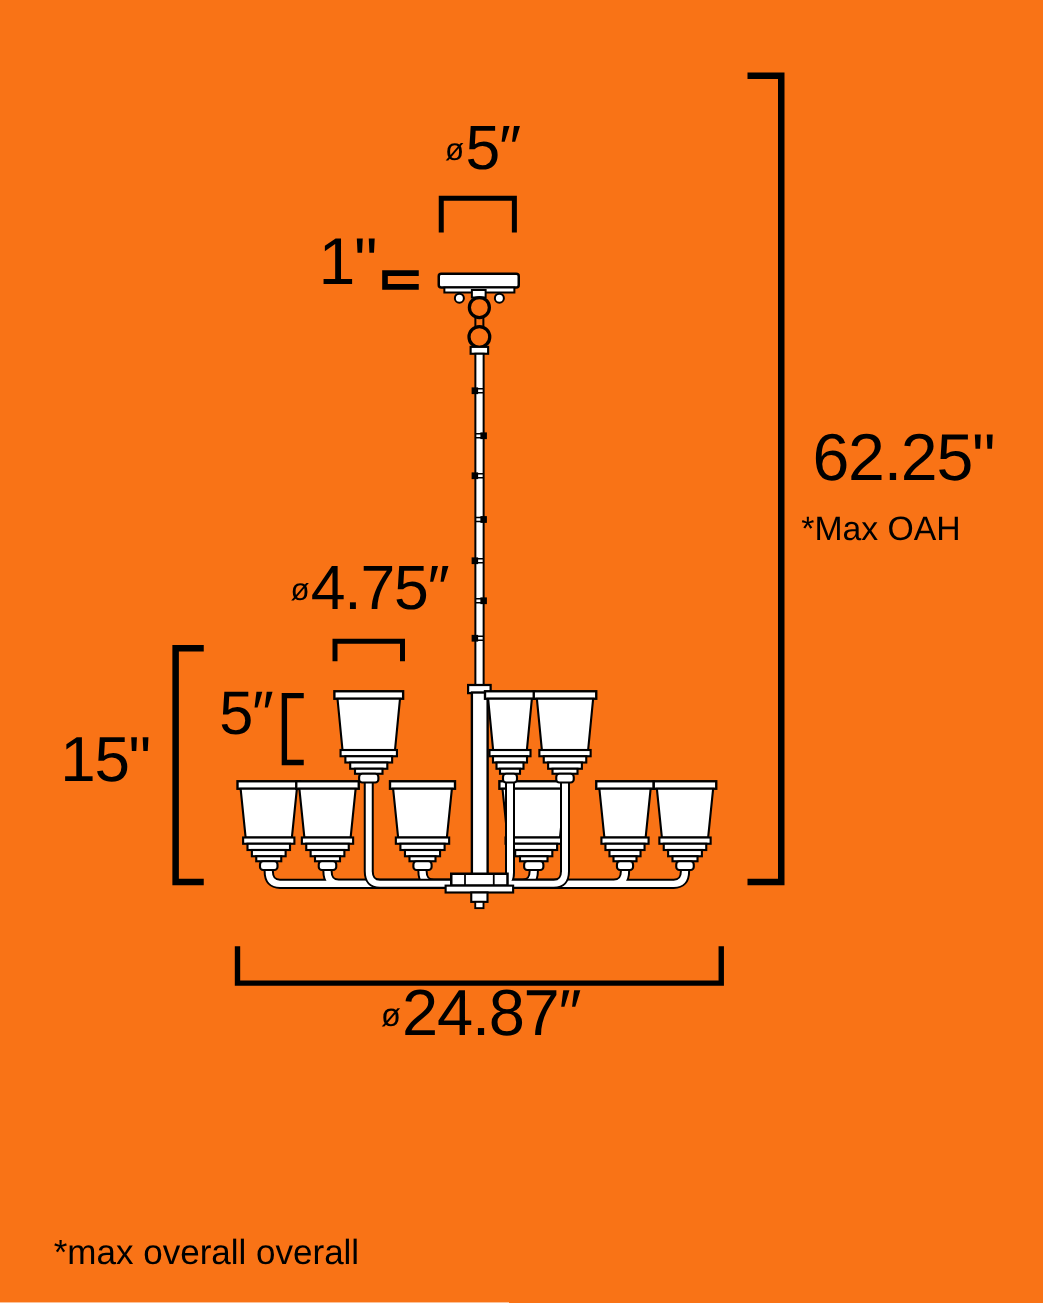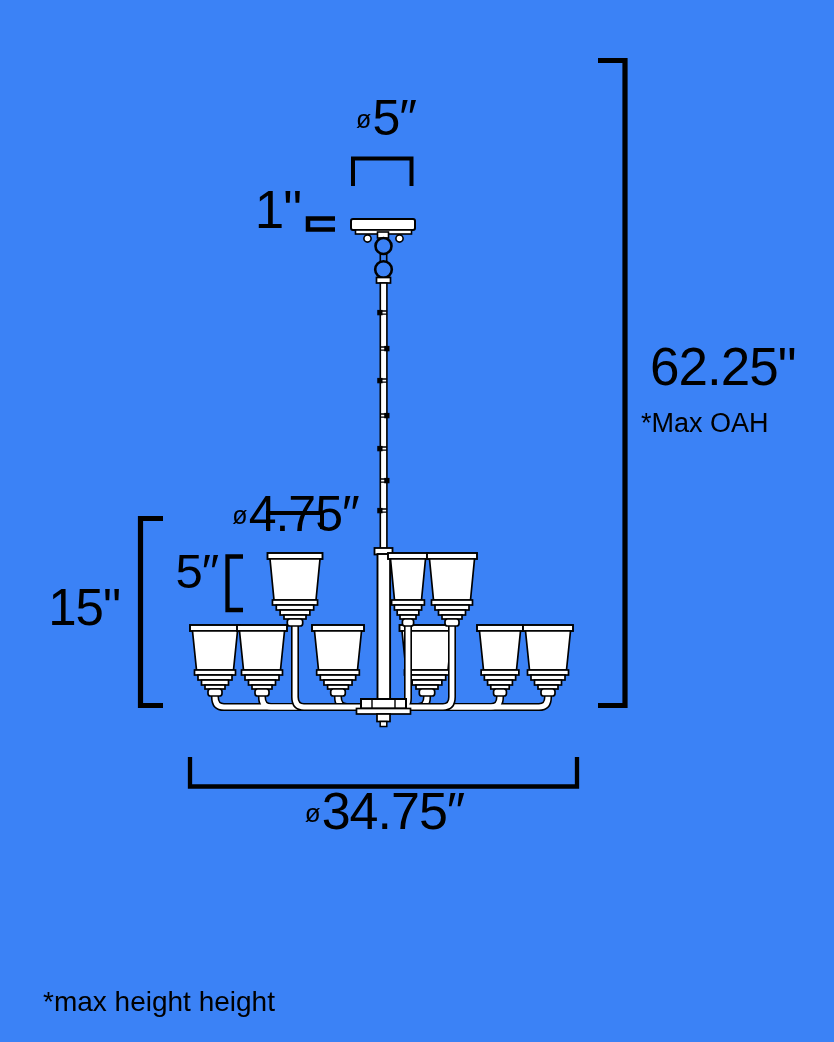--- a/index.html
+++ b/index.html
@@ -1,32 +1,32 @@
 <!DOCTYPE html>
 <html><head>
 <meta charset="utf-8">
 <style>
   html,body{margin:0;padding:0;background:#fff;}
   .stage{
-    position:relative;width:834px;height:1042px;background:#3b82f6;
+    position:relative;width:834px;height:1042px;background:#f97316;
     font-family:"Liberation Sans","DejaVu Sans",sans-serif;color:#000;
     overflow:hidden;
   }
   .stage svg{position:absolute;left:0;top:0;}
   .dim{
     position:absolute;line-height:1.02;white-space:nowrap;
     letter-spacing:-1px;color:#000;
   }
   .dim .dia{font-size:.5em;vertical-align:.27em;letter-spacing:0;margin-right:1px;}
   .c{text-align:center;} .r{text-align:right;}
   #lbl-top-dia   {left:306px;top:93px; width:160px;font-size:50px;}
   #lbl-canopy-h  {left:219px;top:183px;width:82px; font-size:53px;}
   #lbl-oah       {left:650px;top:340px;font-size:53px;}
   #lbl-oah-note  {left:641px;top:410px;font-size:27px;letter-spacing:0;}
-  #lbl-shade-dia {left:213px;top:445px;width:165px;font-size:50px;margin-top:44px;}
+  #lbl-shade-dia {left:213px;top:445px;width:165px;font-size:50px;}
   #lbl-shade-h   {left:146px;top:547px;width:72px; font-size:49px;}
   #lbl-body-h    {left:26px; top:582px;width:94px; font-size:51px;}
   #lbl-fix-dia   {left:282px;top:785px;width:205px;font-size:52px;}
   #lbl-footnote  {left:43px; top:988px;font-size:28px;letter-spacing:0;}
 </style>
 </head>
 <body>
 
 <div class="stage">
 
@@ -220,19 +220,19 @@
 
   <div class="dim r" id="lbl-shade-h">
     <span>5″</span>
   </div>
 
   <div class="dim r" id="lbl-body-h">
     <span>15"</span>
   </div>
 
   <div class="dim c" id="lbl-fix-dia">
-    <span class="dia">ø</span><span>34.75″</span>
+    <span class="dia">ø</span><span>24.87″</span>
   </div>
 
   <div class="dim" id="lbl-footnote">
-    <span>*max height height</span>
+    <span>*max overall overall</span>
   </div>
 </div>
 
 </body></html>

